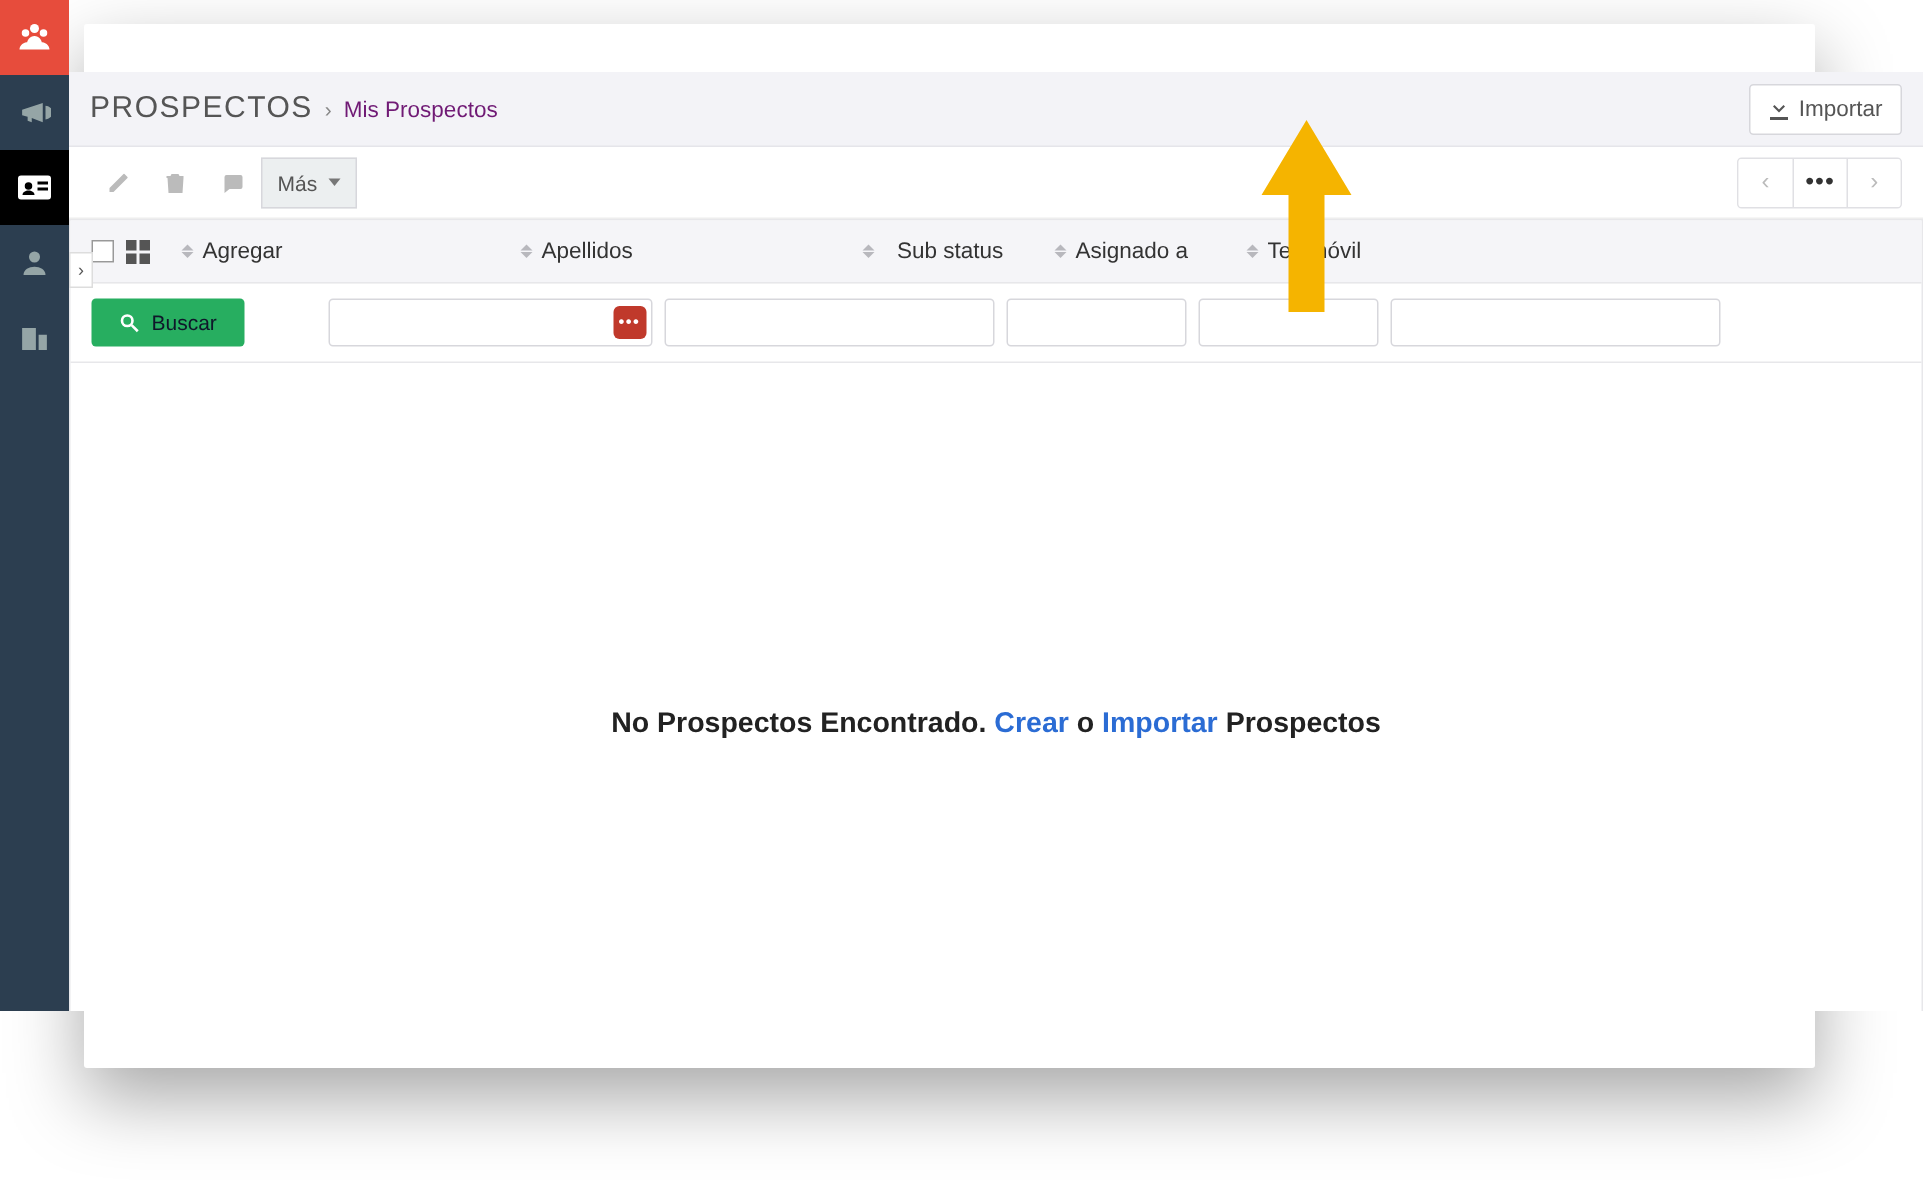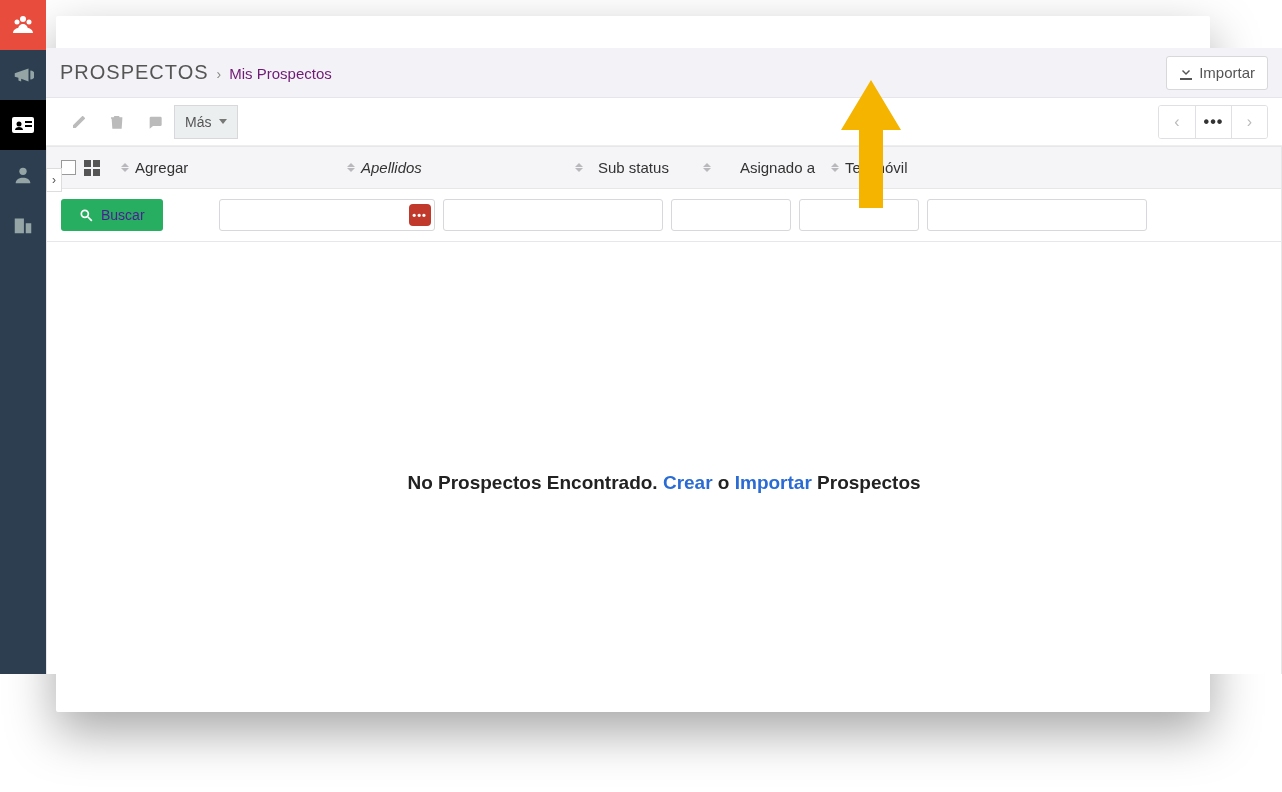--- a/index.html
+++ b/index.html
@@ -188,23 +188,23 @@
   .col {
     padding: 0 8px;
     display: flex;
     align-items: center;
     gap: 6px;
     color: #333;
     font-size: 15px;
   }
   .col-check { width: 66px; padding-left: 14px; gap: 8px;}
   .col-name { width: 226px; }
-  .col-last { width: 228px; font-style: italic; }
+  .col-last { width: 228px; }
   .col-sub  { width: 128px; gap: 15px; }
-  .col-assign { width: 128px; justify-content: space-between; }
+  .col-assign { width: 128px; }
   .col-tel { flex: 1; }
   .sort-icon {
     display:inline-flex;
     flex-direction: column;
     gap:1px;
   }
   .sort-icon span{
     width:0;height:0;
     border-left:4px solid transparent;
     border-right:4px solid transparent;
@@ -213,21 +213,21 @@
   .sort-icon .dn{ border-top:4px solid #b8b8bd;}
   .grid-filter {
     display: flex;
     align-items: center;
     padding: 10px 14px;
     gap: 8px;
     border-bottom: 1px solid #e7e7ea;
   }
   .search-btn {
     background: #27ae60;
-    color: #4c1d95;
+    color: #0f172a;
     border: none;
     border-radius: 3px;
     height: 32px;
     padding: 0 18px;
     font-size: 14px;
     display: inline-flex;
     align-items: center;
     gap: 8px;
     cursor: pointer;
   }

